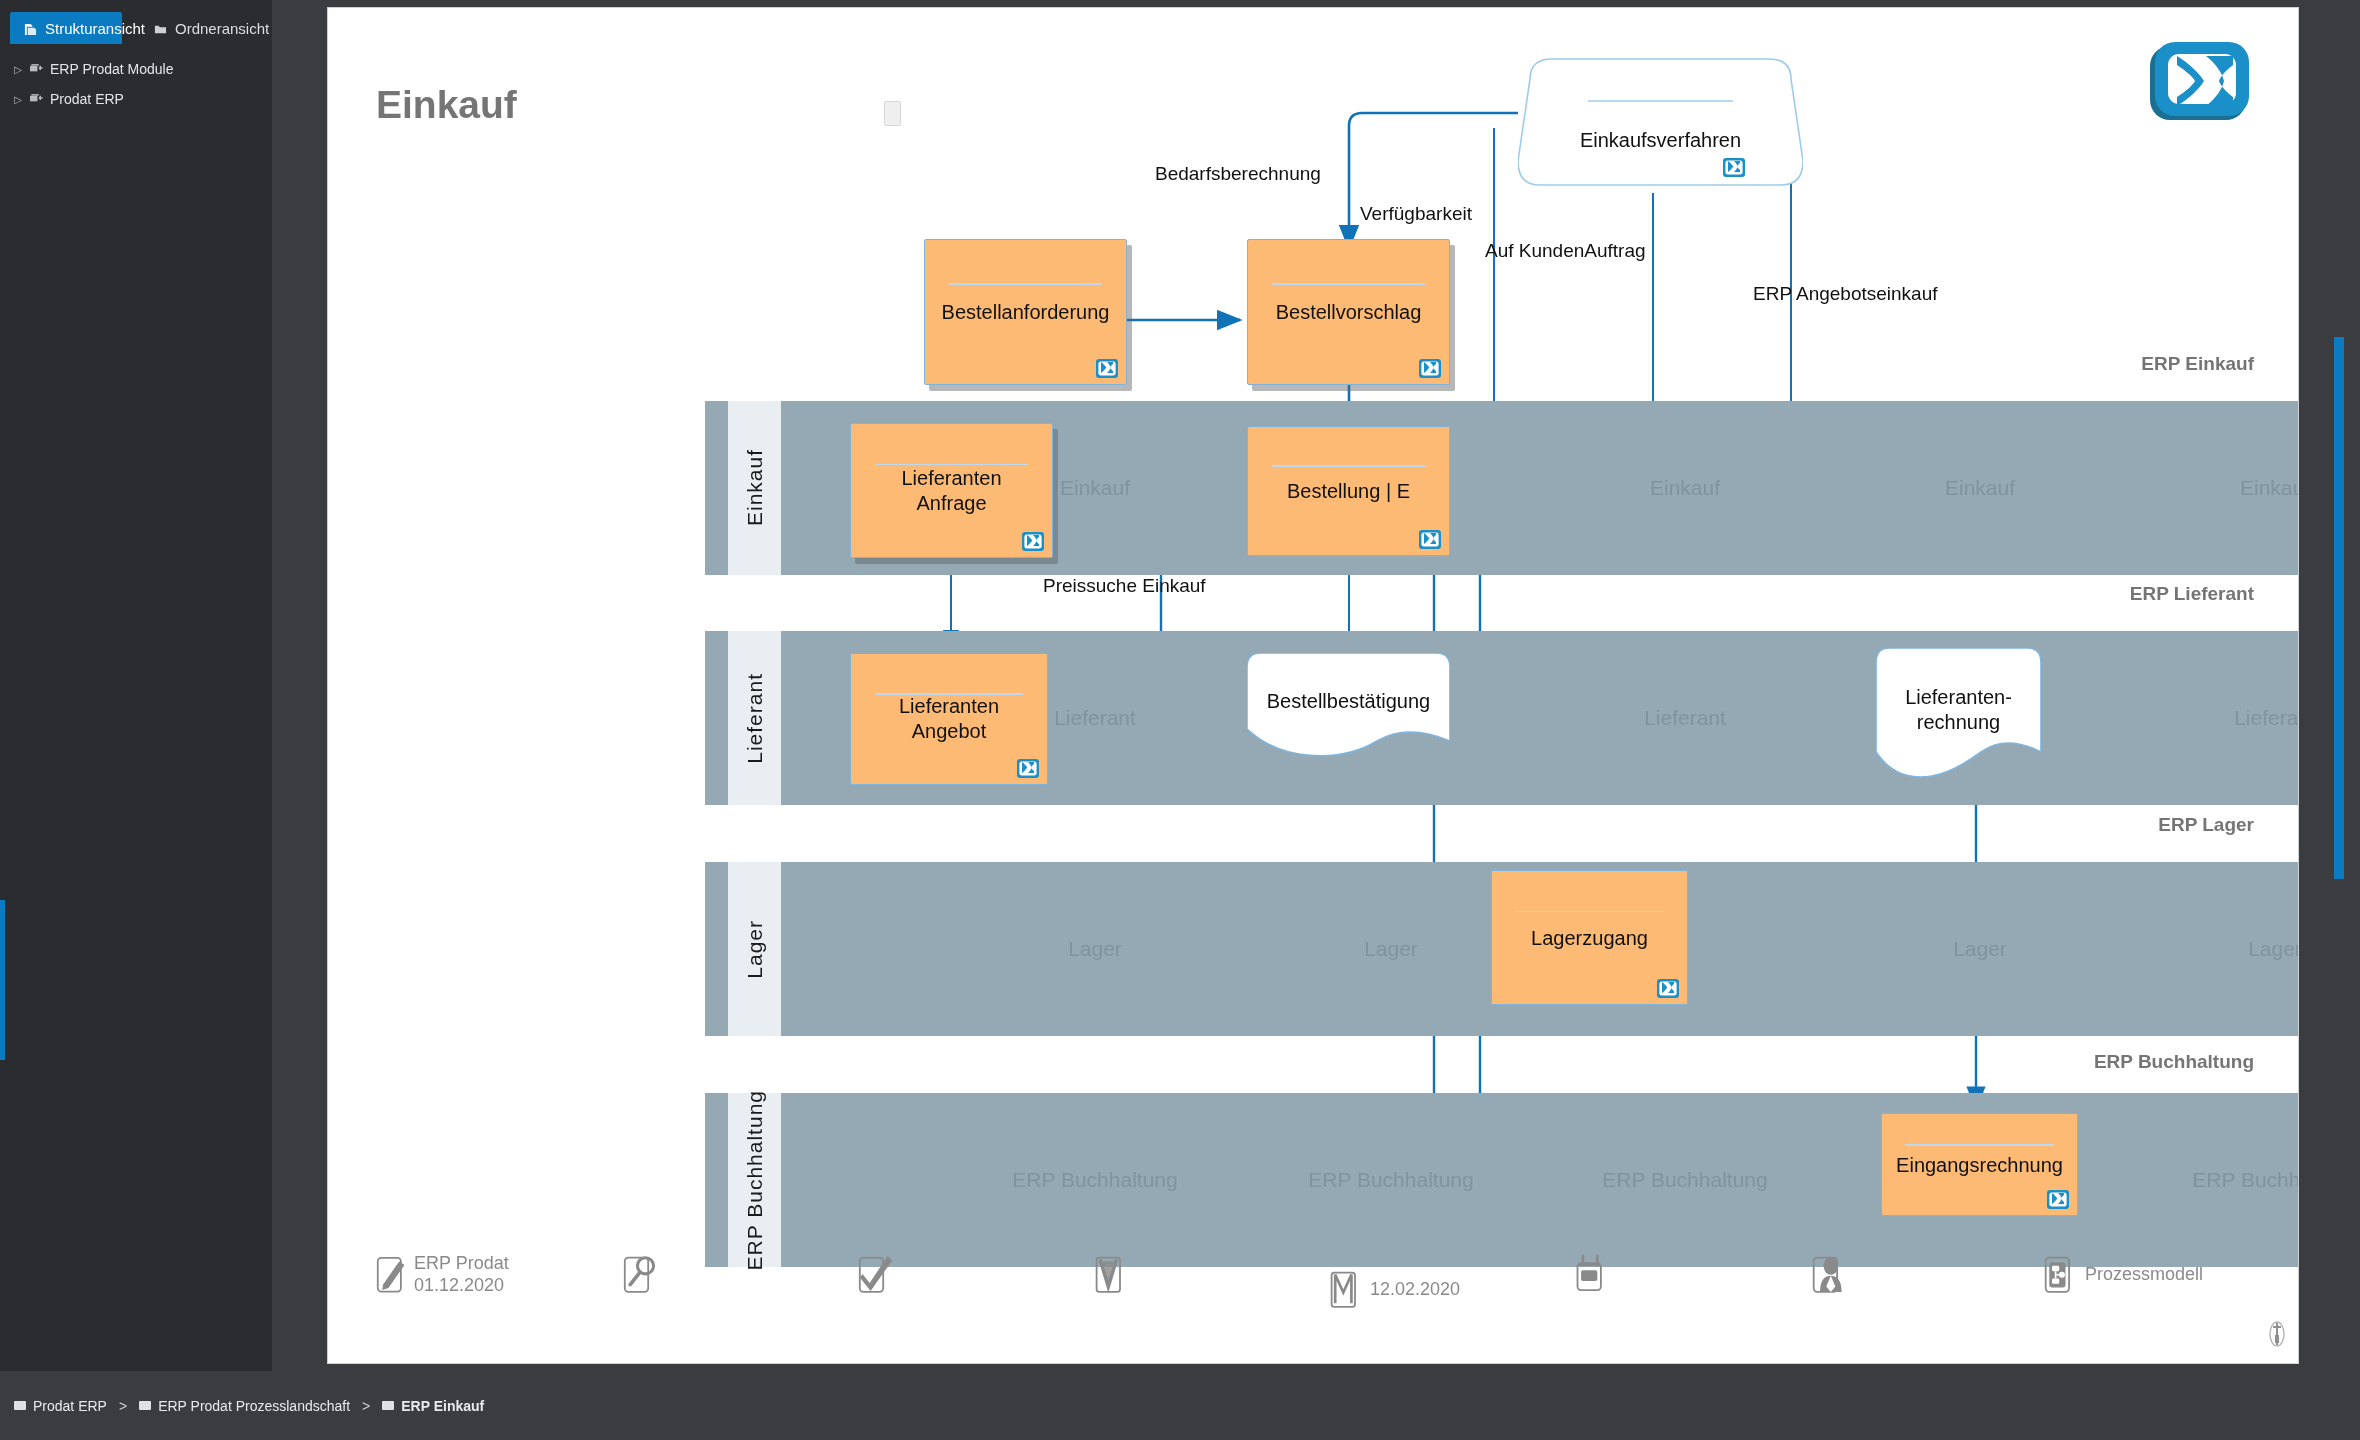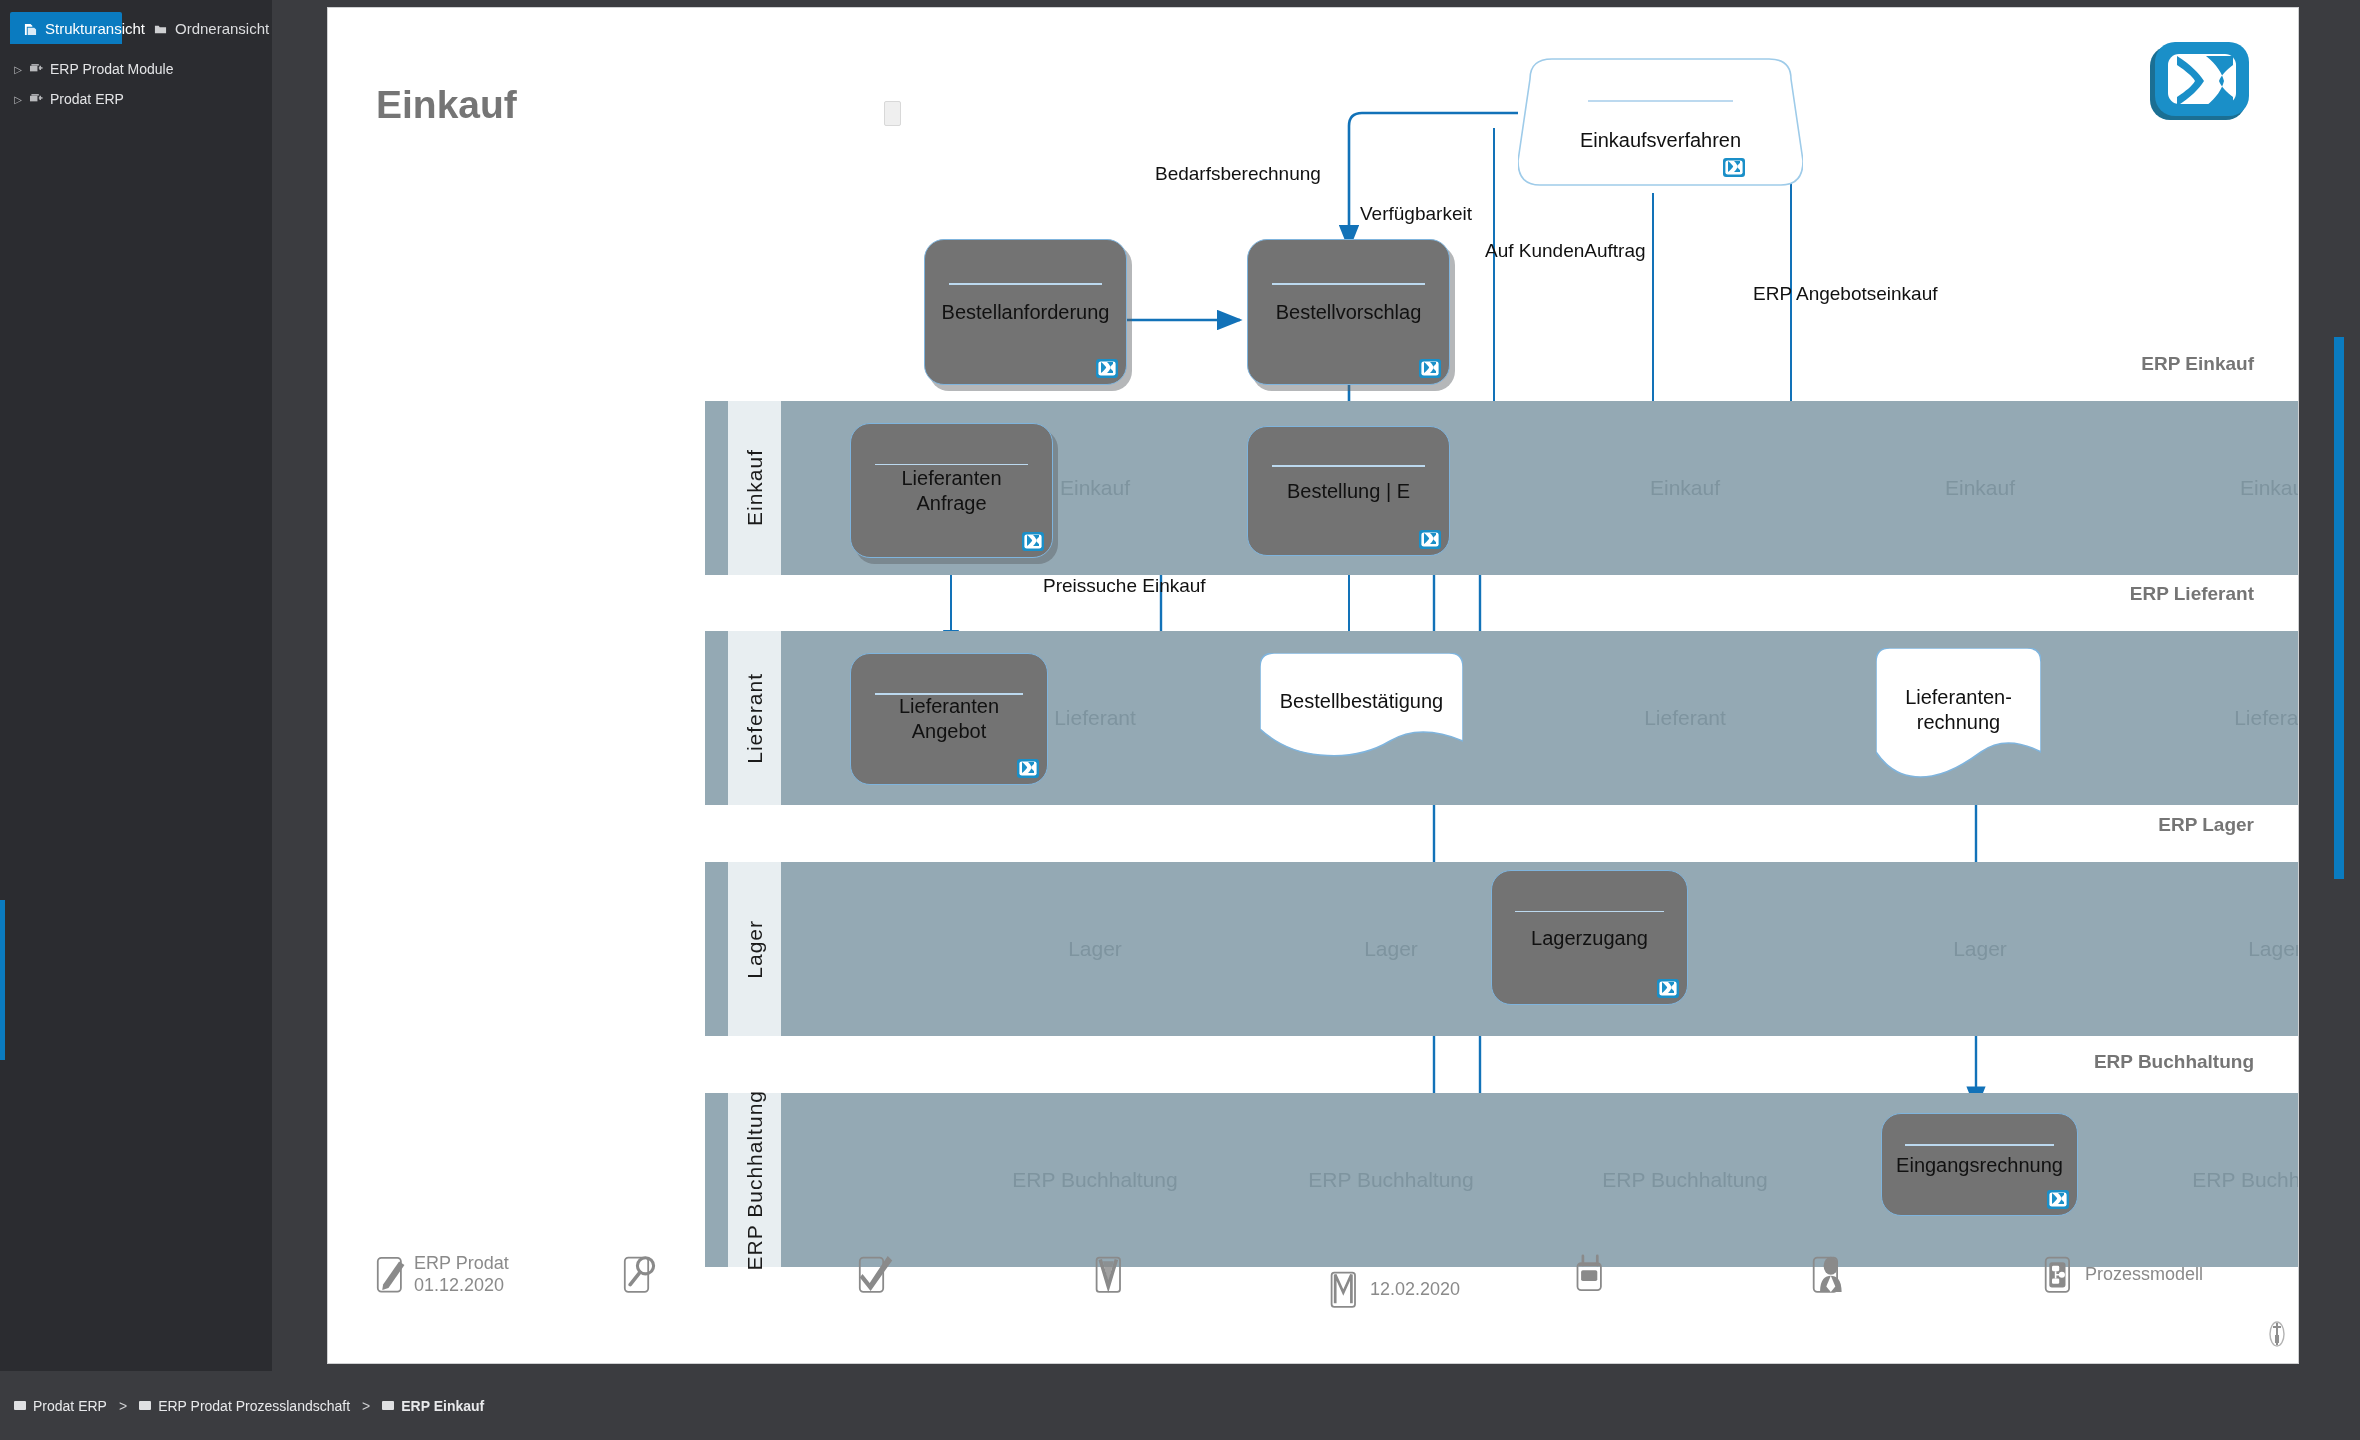--- a/index.html
+++ b/index.html
@@ -42,22 +42,22 @@
              text-align:right;}
   .lane{position:absolute;left:377px;width:1879px;background:#94a9b4;}
   .lanehdrbox{position:absolute;left:23px;top:0;bottom:0;width:53px;background:#e8eef1;
               display:flex;align-items:center;justify-content:center;}
   .lanehdrtxt{writing-mode:vertical-rl;transform:rotate(180deg);font-size:21px;
               color:#1b1b1b;letter-spacing:1px;white-space:nowrap;}
   .wm{position:absolute;font-size:21px;color:#7e949f;white-space:nowrap;
       transform:translate(-50%,-50%);}
 
   
-  .node{position:absolute;box-sizing:border-box;background:#737373;border:1.5px solid #7fb4dd;
-        border-radius:20px;box-shadow:5px 6px 0 0 rgba(90,95,99,.45);}
+  .node{position:absolute;box-sizing:border-box;background:#fdba74;border:1.5px solid #7fb4dd;
+        border-radius:2px;box-shadow:5px 6px 0 0 rgba(90,95,99,.45);}
   .node .hr{position:absolute;left:12%;right:12%;top:30%;height:1.5px;background:#bcd9ef;}
   .node .lbl{position:absolute;left:6px;right:6px;top:50%;transform:translateY(-50%);
              text-align:center;font-size:20px;color:#111;line-height:1.25;}
   .node .nb{position:absolute;right:8px;bottom:6px;width:22px;height:19px;}
   .node.noshadow{box-shadow:none;}
 
   
   .docnode{position:absolute;}
   .docnode .lbl{position:absolute;left:4px;right:4px;top:42%;transform:translateY(-50%);
                 text-align:center;font-size:20px;color:#111;line-height:1.25;}
@@ -332,21 +332,21 @@
         <span class="nb">
           <svg viewBox="0 0 22 19" width="22" height="19">
               <rect width="22" height="19" rx="3" fill="#1a8fc8"></rect>
               <rect x="2.4" y="2.4" width="17.2" height="14.2" rx="2.4" fill="#fff"></rect>
               <path d="M5 3c2.8 2.2 4.2 3.7 5.2 5.5C9.2 10.3 7.8 11.8 5 14V3z" fill="#1a8fc8"></path>
               <path d="M11 3h6v2c-1.4 1.1-2.4 2.2-2.8 3.5.4 1.3 1.4 2.4 2.8 3.5v2h-6c2.2-2.2 3.2-3.7 3.6-5.5C14.2 6.7 13.2 5.2 11 3z" fill="#1a8fc8"></path>
             </svg>
         </span>
       </div>
 
-      <div class="docnode" style="left:919px;top:645px;width:203px;height:115px;margin-left:13px;">
+      <div class="docnode" style="left:919px;top:645px;width:203px;height:115px;">
         <svg viewBox="0 0 203 115" width="203" height="115" style="position:absolute;left:0;top:0;">
           <path d="M0 14 Q0 0 14 0 L189 0 Q203 0 203 14 L203 88 Q160 70 130 88 Q100 106 60 102 Q25 99 0 76 Z" fill="#ffffff" stroke="#7fb4dd" stroke-width="1.6"></path>
         </svg>
         <div class="lbl">Bestellbestätigung</div>
       </div>
 
       <div class="docnode" style="left:1548px;top:640px;width:165px;height:142px;">
         <svg viewBox="0 0 165 142" width="165" height="142" style="position:absolute;left:0;top:0;">
           <path d="M0 14 Q0 0 14 0 L151 0 Q165 0 165 14 L165 104 Q130 86 105 104 Q78 124 56 128 Q20 134 0 104 Z" fill="#ffffff" stroke="#7fb4dd" stroke-width="1.6"></path>
         </svg>

